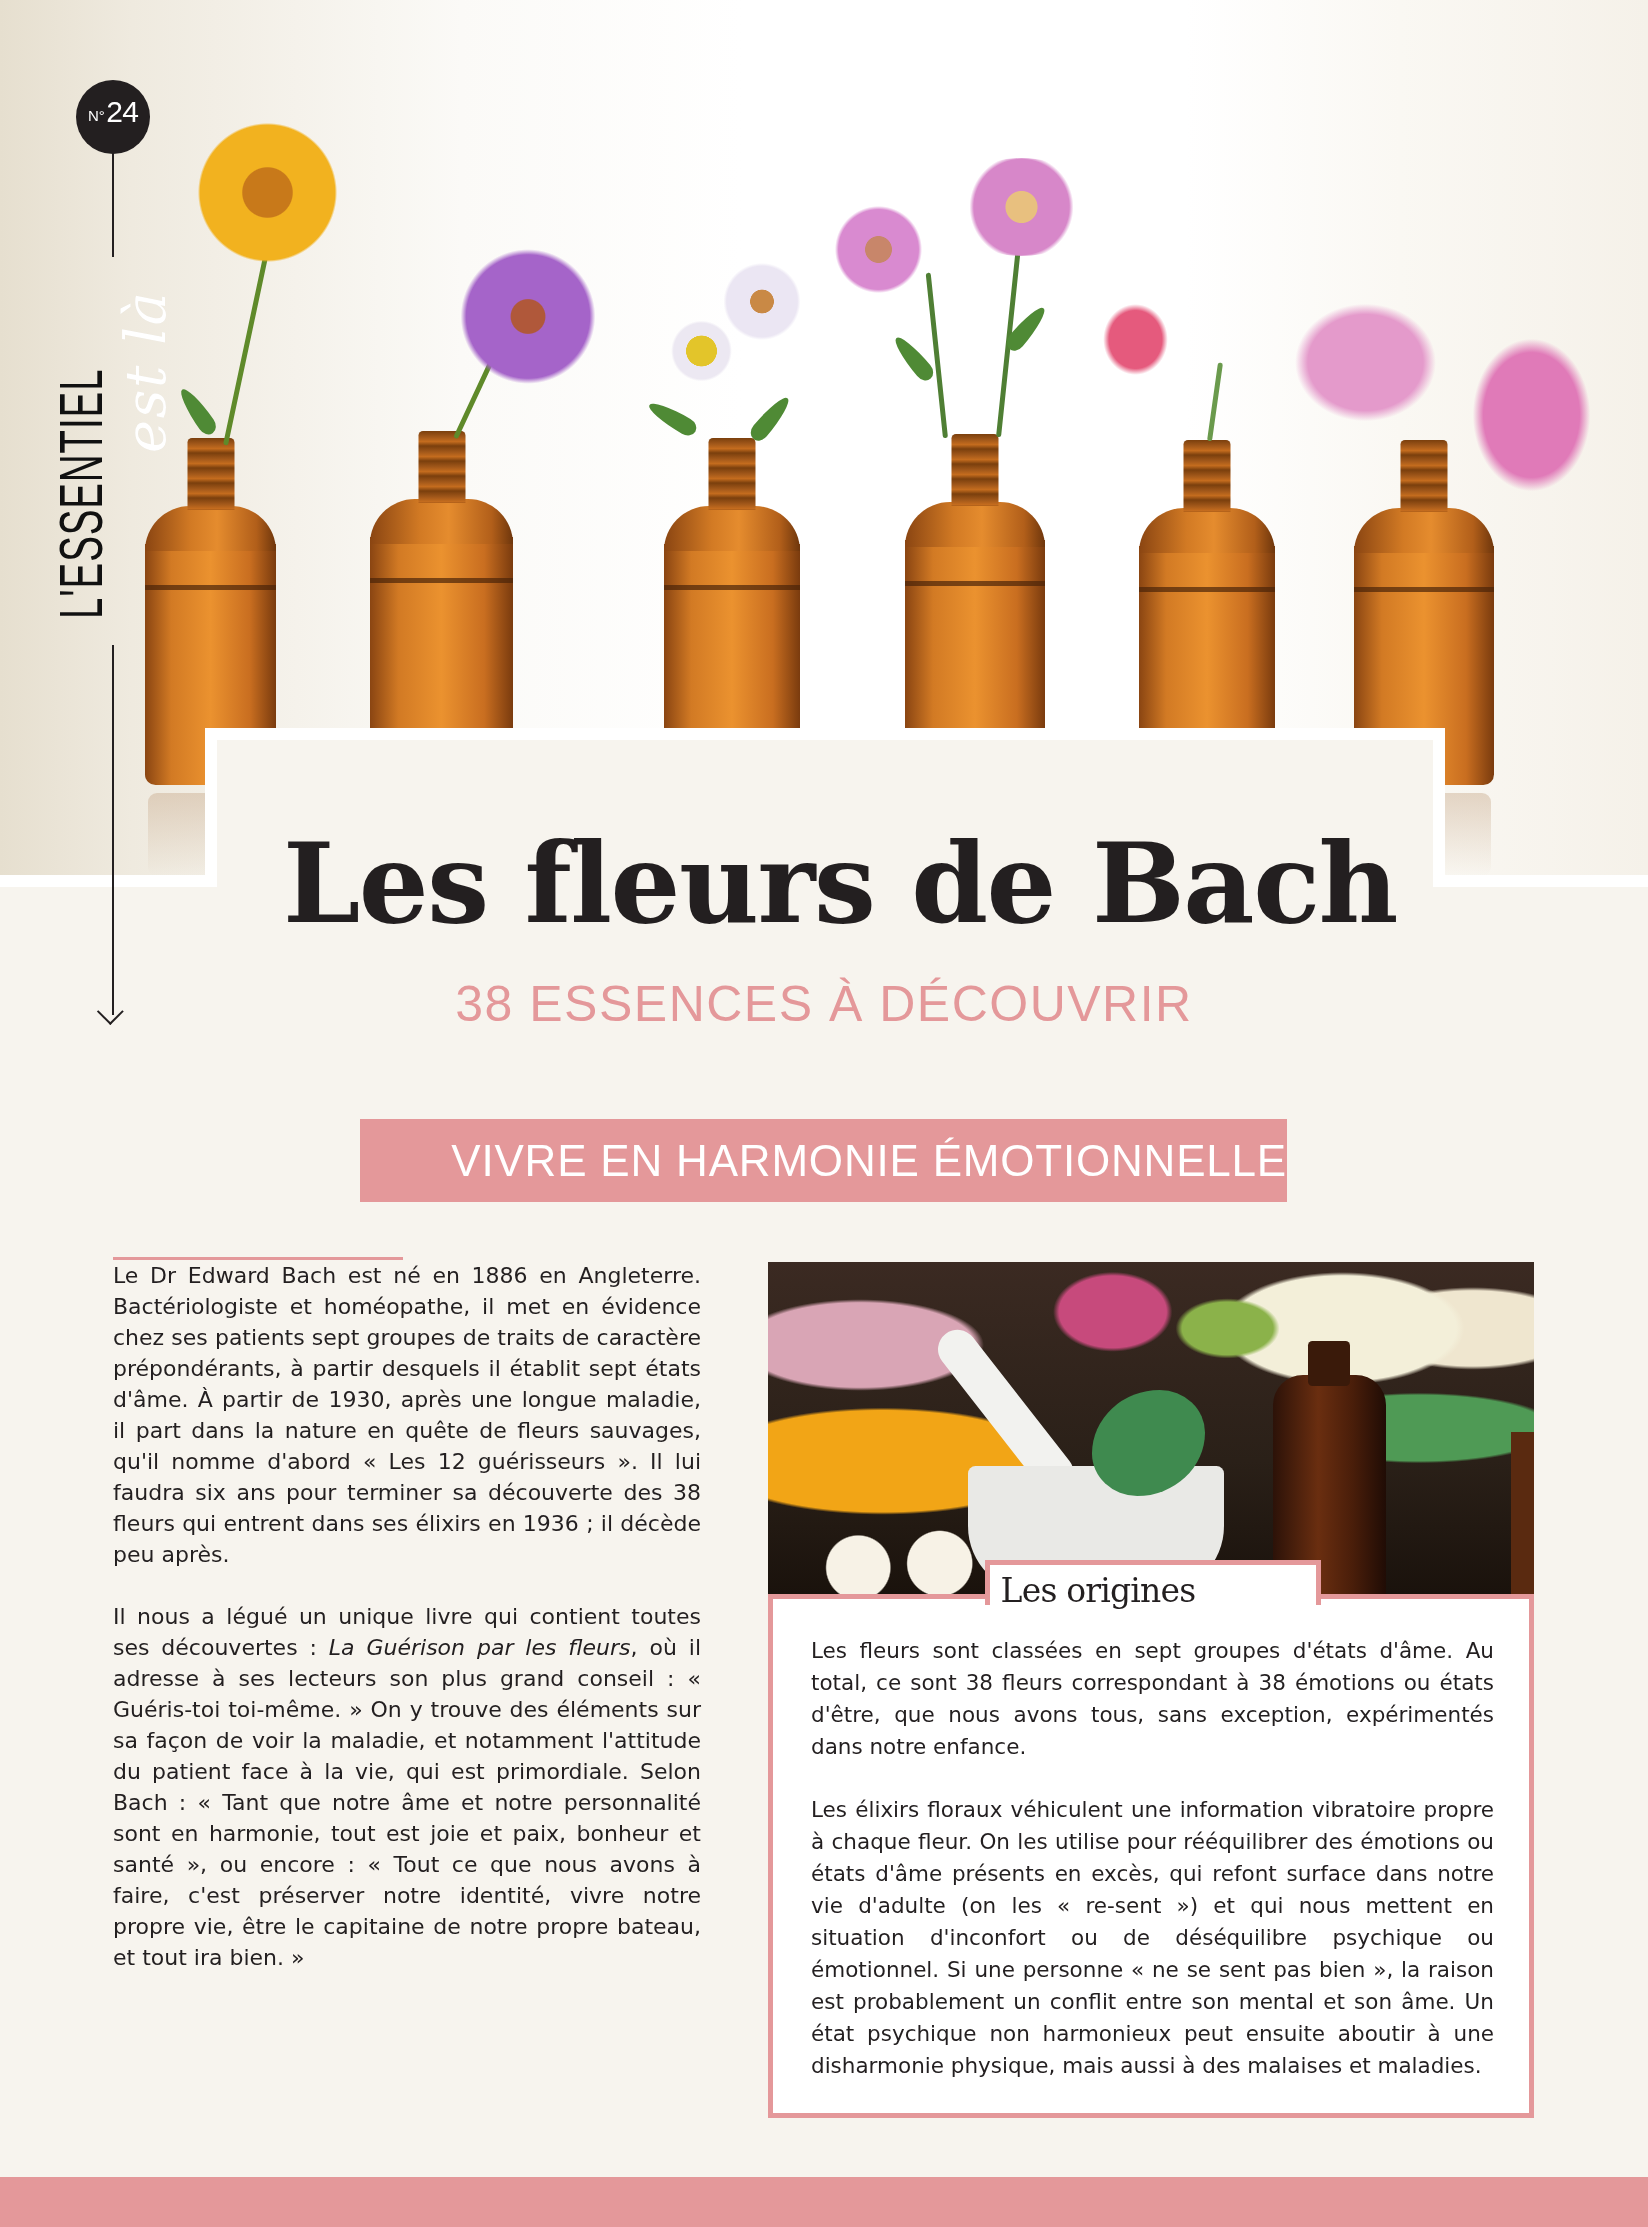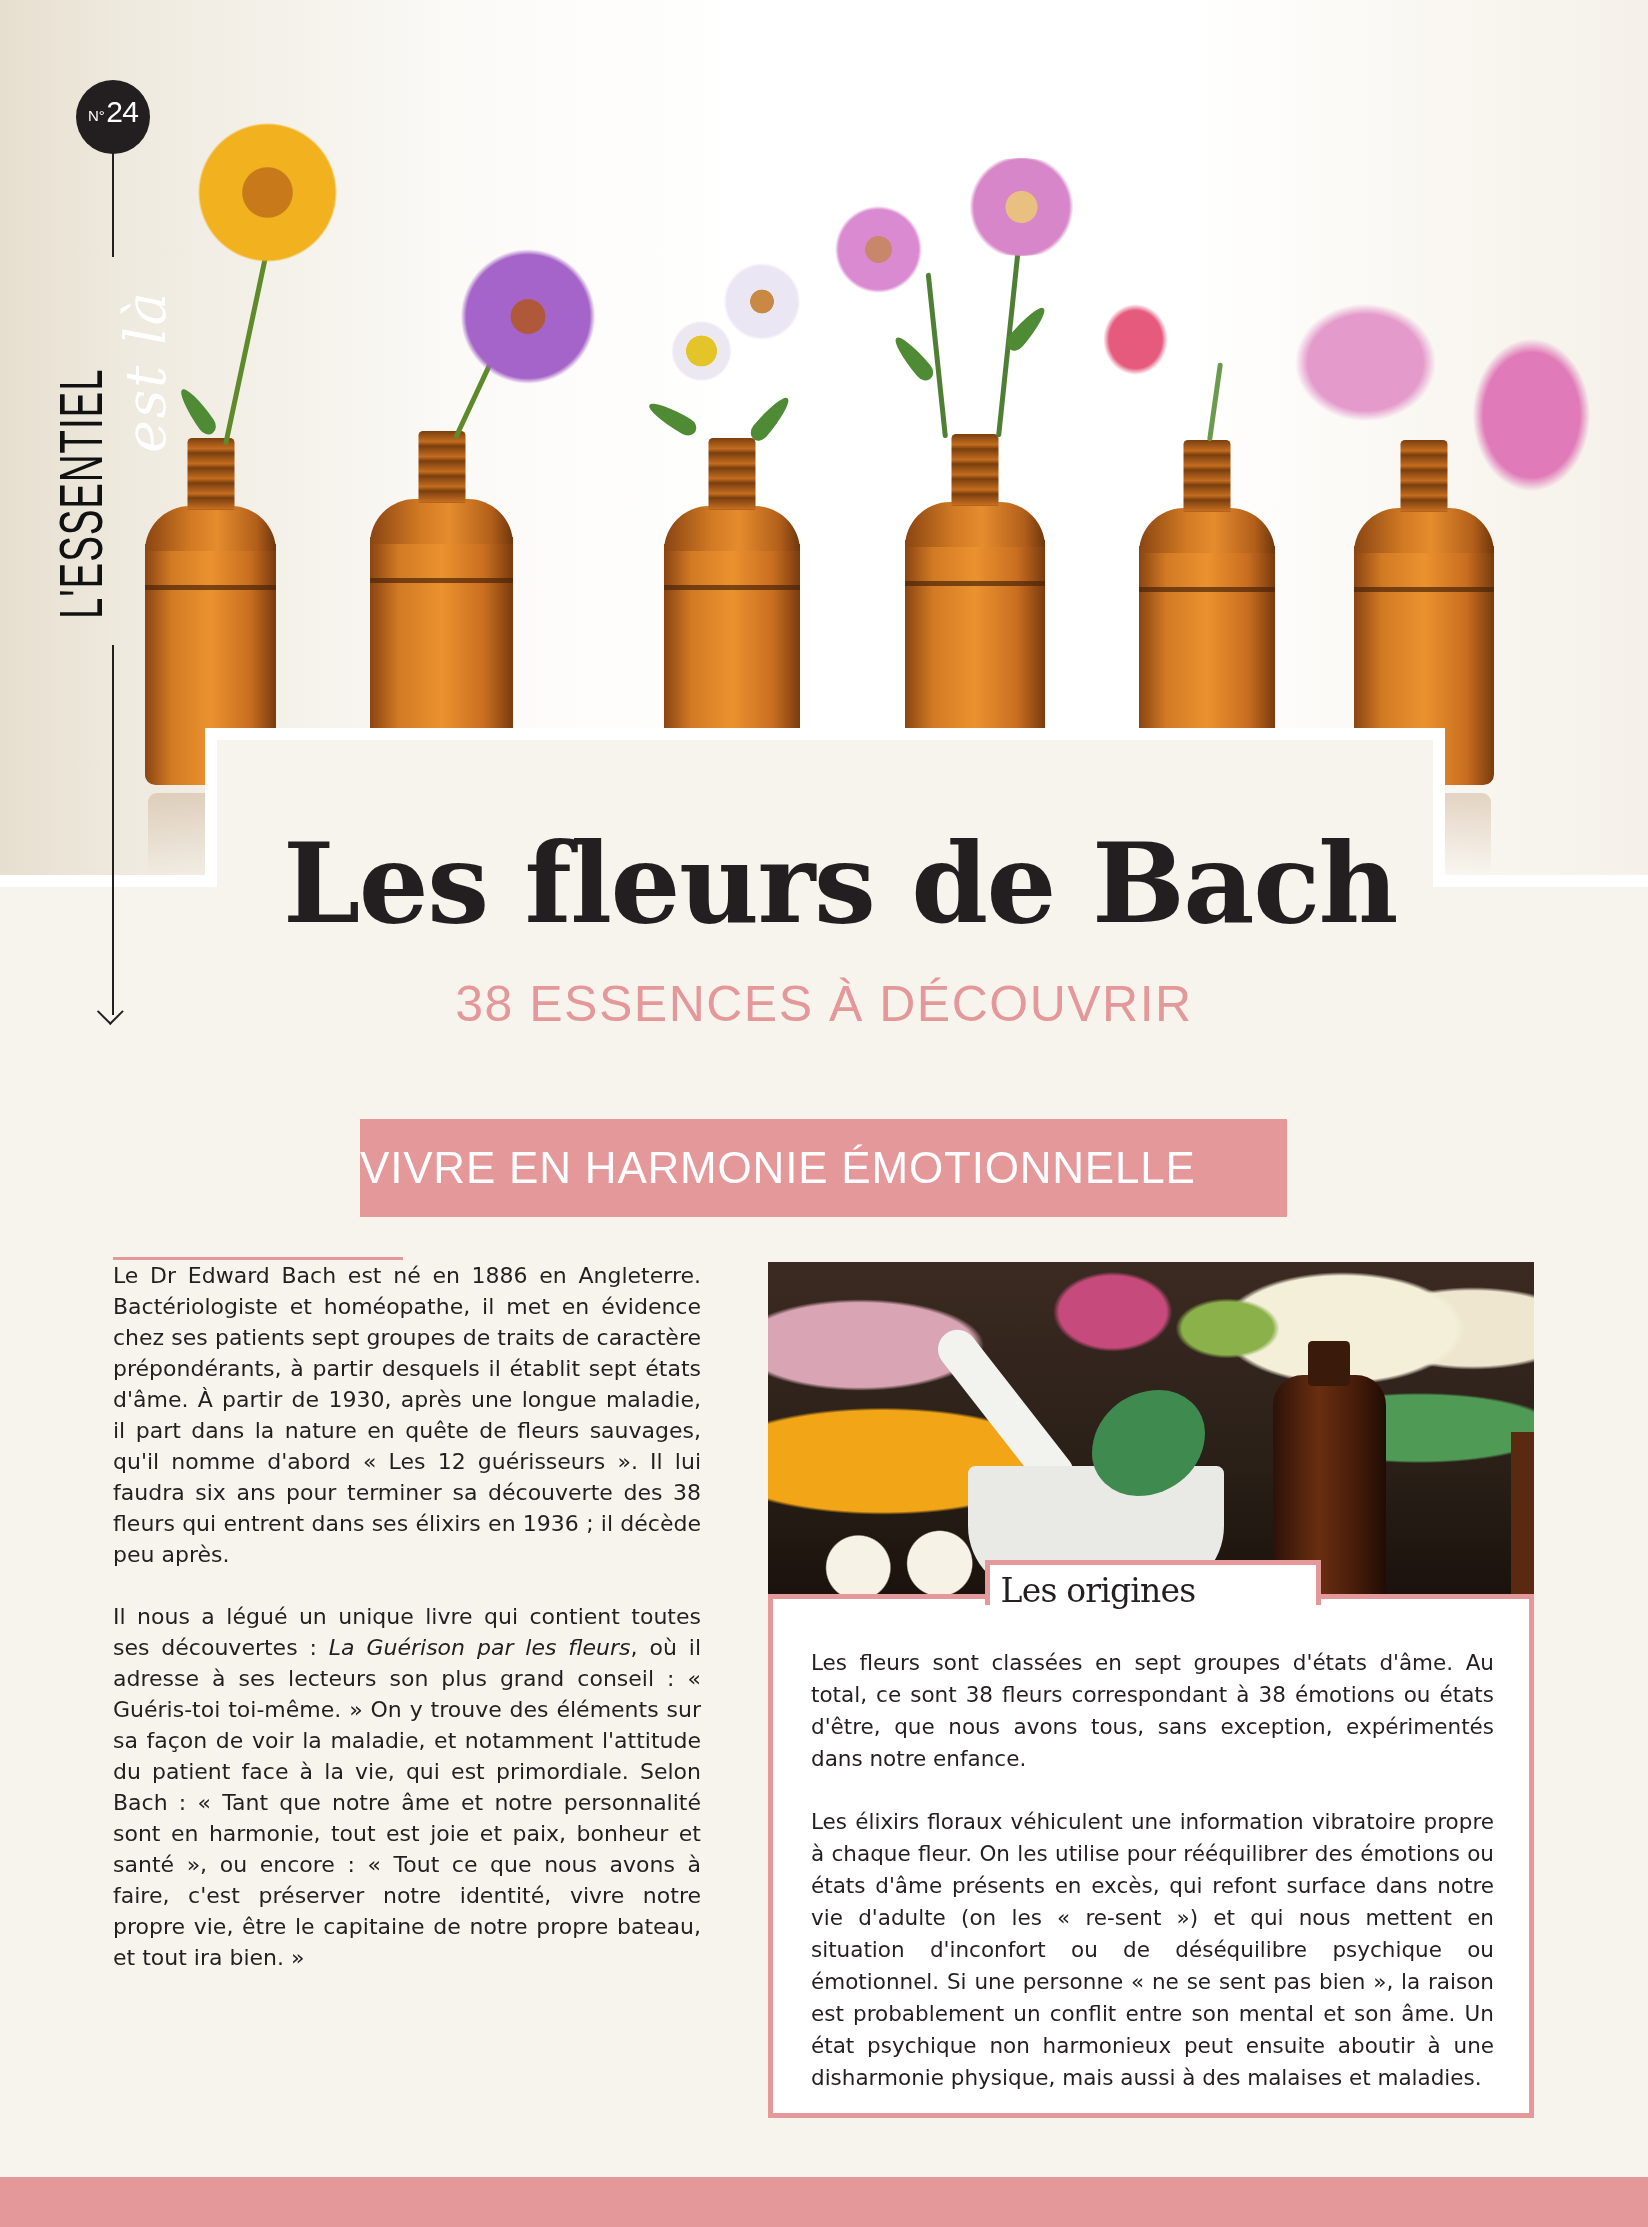--- a/index.html
+++ b/index.html
@@ -88,22 +88,22 @@
   .page-title {
     position: absolute; left: 0; width: 1648px; top: 807px; text-align: center;
     font-family: "DejaVu Serif", serif; font-weight: bold; font-size: 110px; line-height: 121px;
     color: #231f20; letter-spacing: -1.5px;
   }
   .page-subtitle {
     position: absolute; left: 0; width: 1648px; top: 975px; text-align: center;
     font-family: "Liberation Sans", sans-serif; font-size: 50px; color: #e4989a; letter-spacing: 1.5px;
   }
   .banner {
-    position: absolute; left: 360px; top: 1119px; width: 927px; height: 98px; background: #e4989a;
-    display: flex; align-items: center; justify-content: flex-start;
+    position: absolute; left: 360px; top: 1119px; width: 927px; height: 83px; background: #e4989a;
+    display: flex; align-items: center; justify-content: flex-end;
   }
   .banner span {
     font-family: "Liberation Sans", sans-serif; font-size: 44px; color: #ffffff; letter-spacing: 0.8px;
   }
 
   
   .left-col { position: absolute; left: 113px; top: 1252px; width: 588px; }
   .section-heading {
     font-family: "DejaVu Serif", serif; font-size: 36px; color: #231f20; margin: 0; line-height: 54px;
     letter-spacing: -0.8px;
@@ -162,21 +162,21 @@
   }
   .info-tab {
     position: absolute; left: 985px; top: 1560px; width: 336px; height: 45px; background: #ffffff;
     border: 5.3px solid #e4989a; border-bottom: none; box-sizing: border-box;
   }
   .info-tab-cover { position: absolute; left: 990px; top: 1592px; width: 326px; height: 9px; background: #fff; }
   .info-title {
     position: absolute; left: 930px; width: 336px; top: 1571px; text-align: center;
     font-family: "DejaVu Serif", serif; font-size: 33px; color: #231f20; letter-spacing: -0.8px;
   }
-  .info-body { position: absolute; left: 811px; top: 1635px; width: 683px; margin-top: 12px; }
+  .info-body { position: absolute; left: 811px; top: 1635px; width: 683px; }
   .info-body .body-text { font-size: 21.5px; line-height: 32px; }
   .info-body .p2 { margin-top: 31px; }
 
   .footer-band { position: absolute; left: 0; top: 2177px; width: 1648px; height: 51px; background: #e4989a; }
 </style>
 </head>
 <body>
 
 <div class="hero">
 

